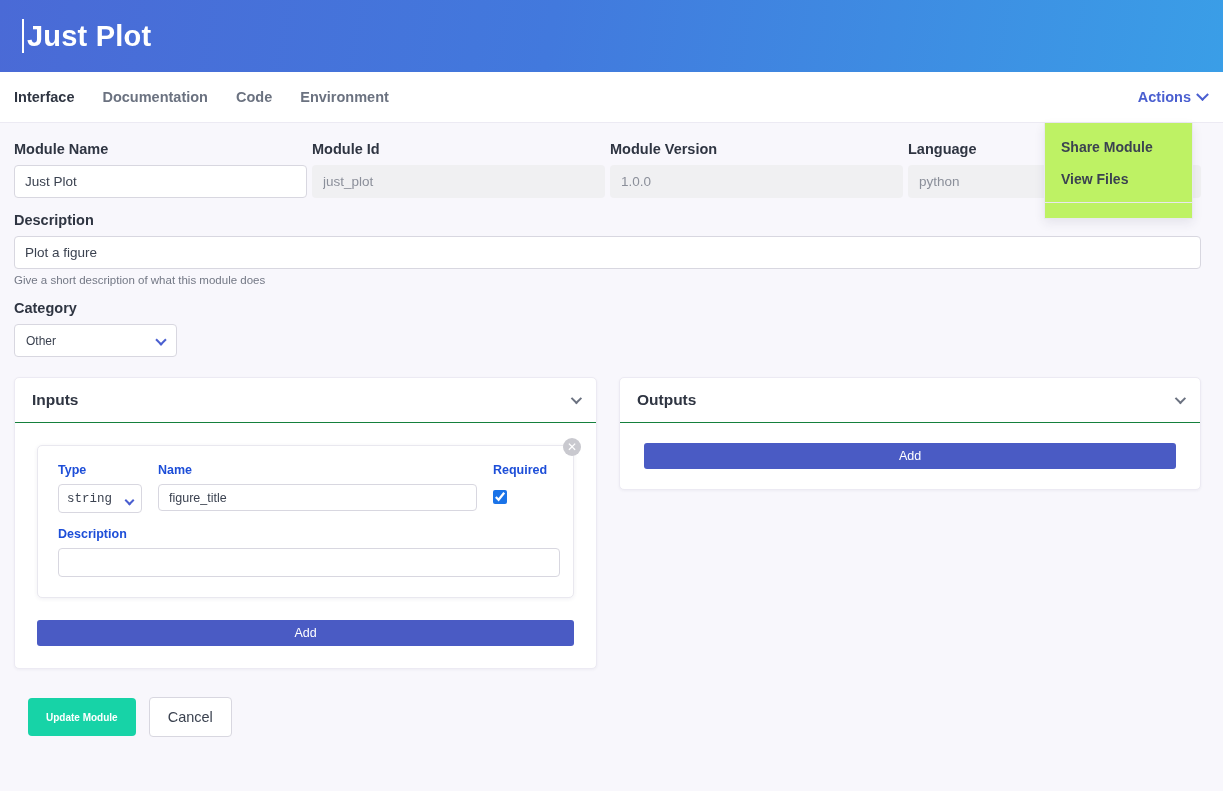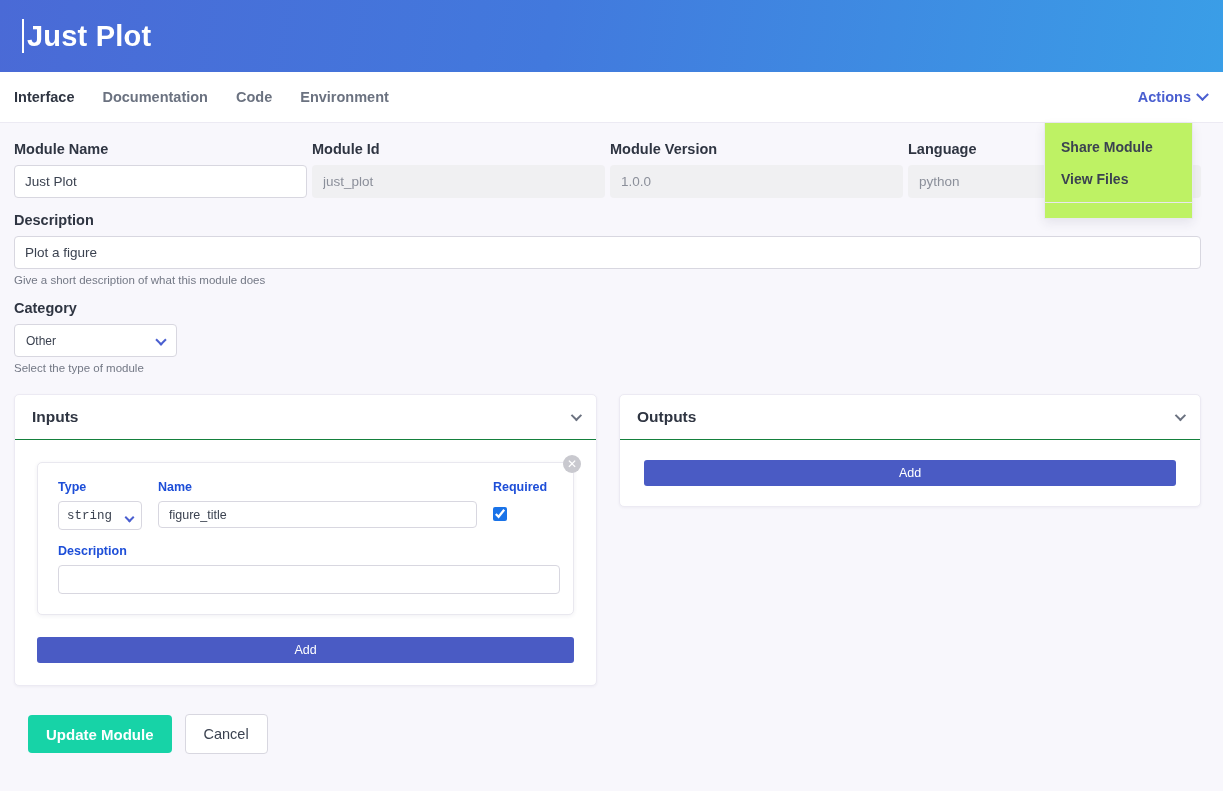--- a/index.html
+++ b/index.html
@@ -280,21 +280,21 @@
     padding: 28px 0 0 14px;
   }
   .btn-primary {
     height: 38px;
     padding: 0 18px;
     background: #17d3a7;
     color: #ffffff;
     border: none;
     border-radius: 4px;
     font-family: "Liberation Sans", sans-serif;
-    font-size: 15px;
+    font-size: 10px;
     font-weight: bold;
     cursor: pointer;
   }
   .btn-ghost {
     height: 40px;
     padding: 0 18px;
     background: #ffffff;
     color: #3b4250;
     border: 1px solid #d8d7e0;
     border-radius: 4px;
@@ -362,21 +362,20 @@
   </div>
 
   <div class="block">
     <label class="field-label">Category</label>
     <div class="select-wrap">
       <select class="select" style="width:163px">
         <option>Other</option>
       </select>
       <span class="select-chev"></span>
     </div>
-    <div class="help-text">Select the type of module</div>
   </div>
 
   <div class="panels">
 
     <div class="panel inputs">
       <div class="panel-head">
         <span class="panel-title">Inputs</span>
         <span class="panel-chev"></span>
       </div>
       <div class="panel-body">

